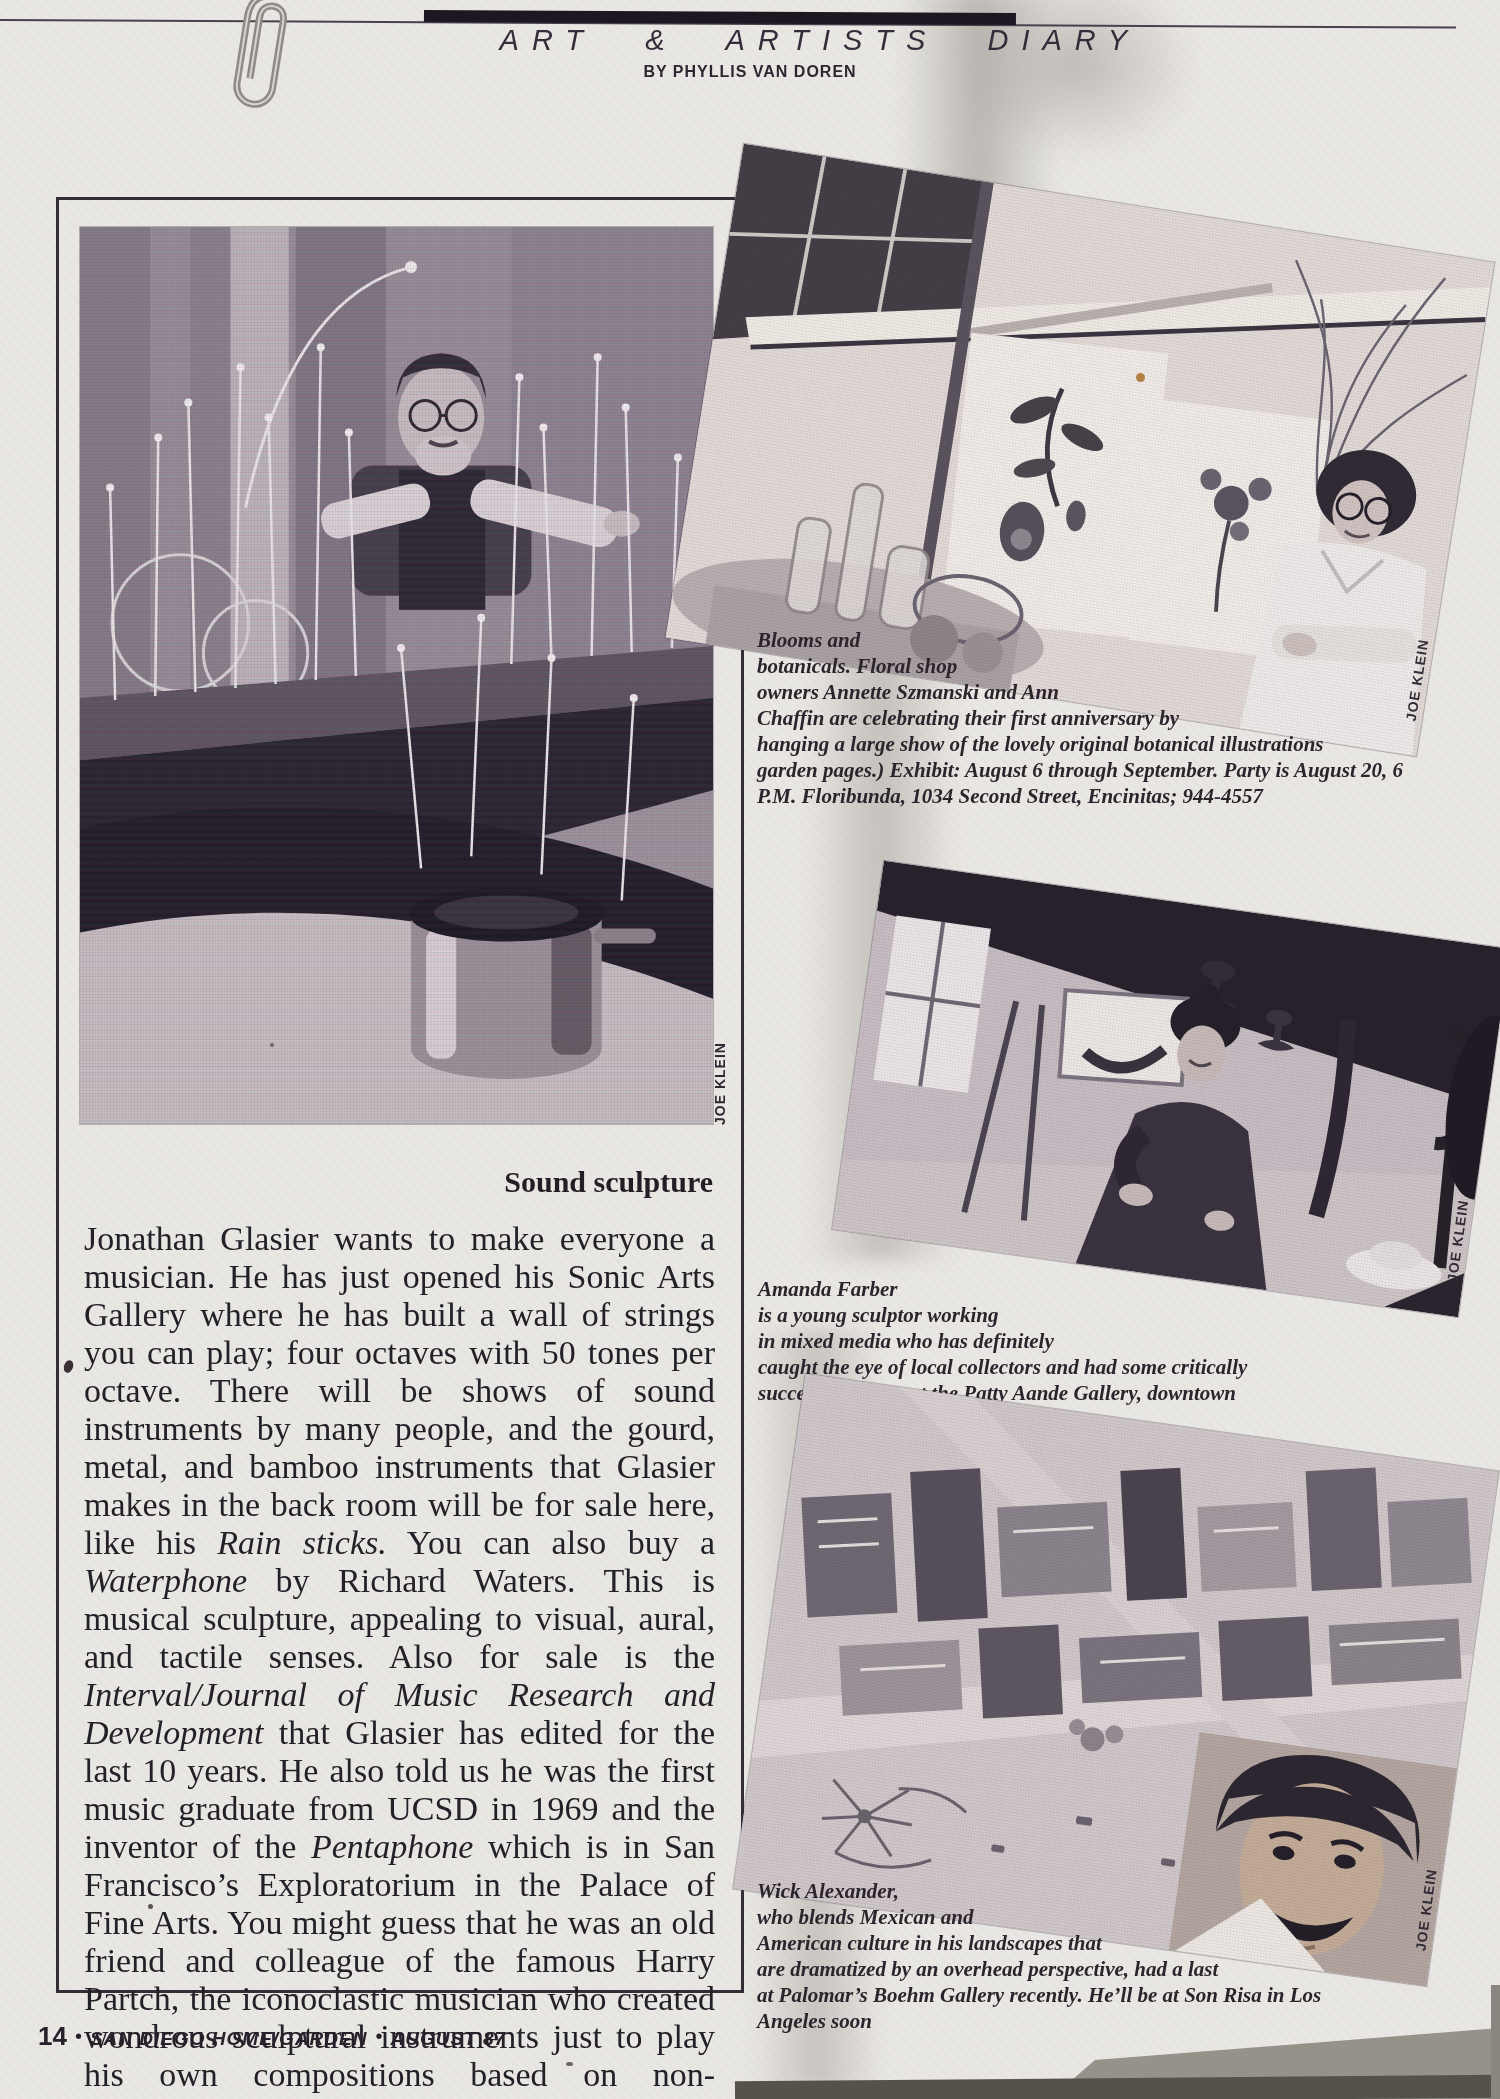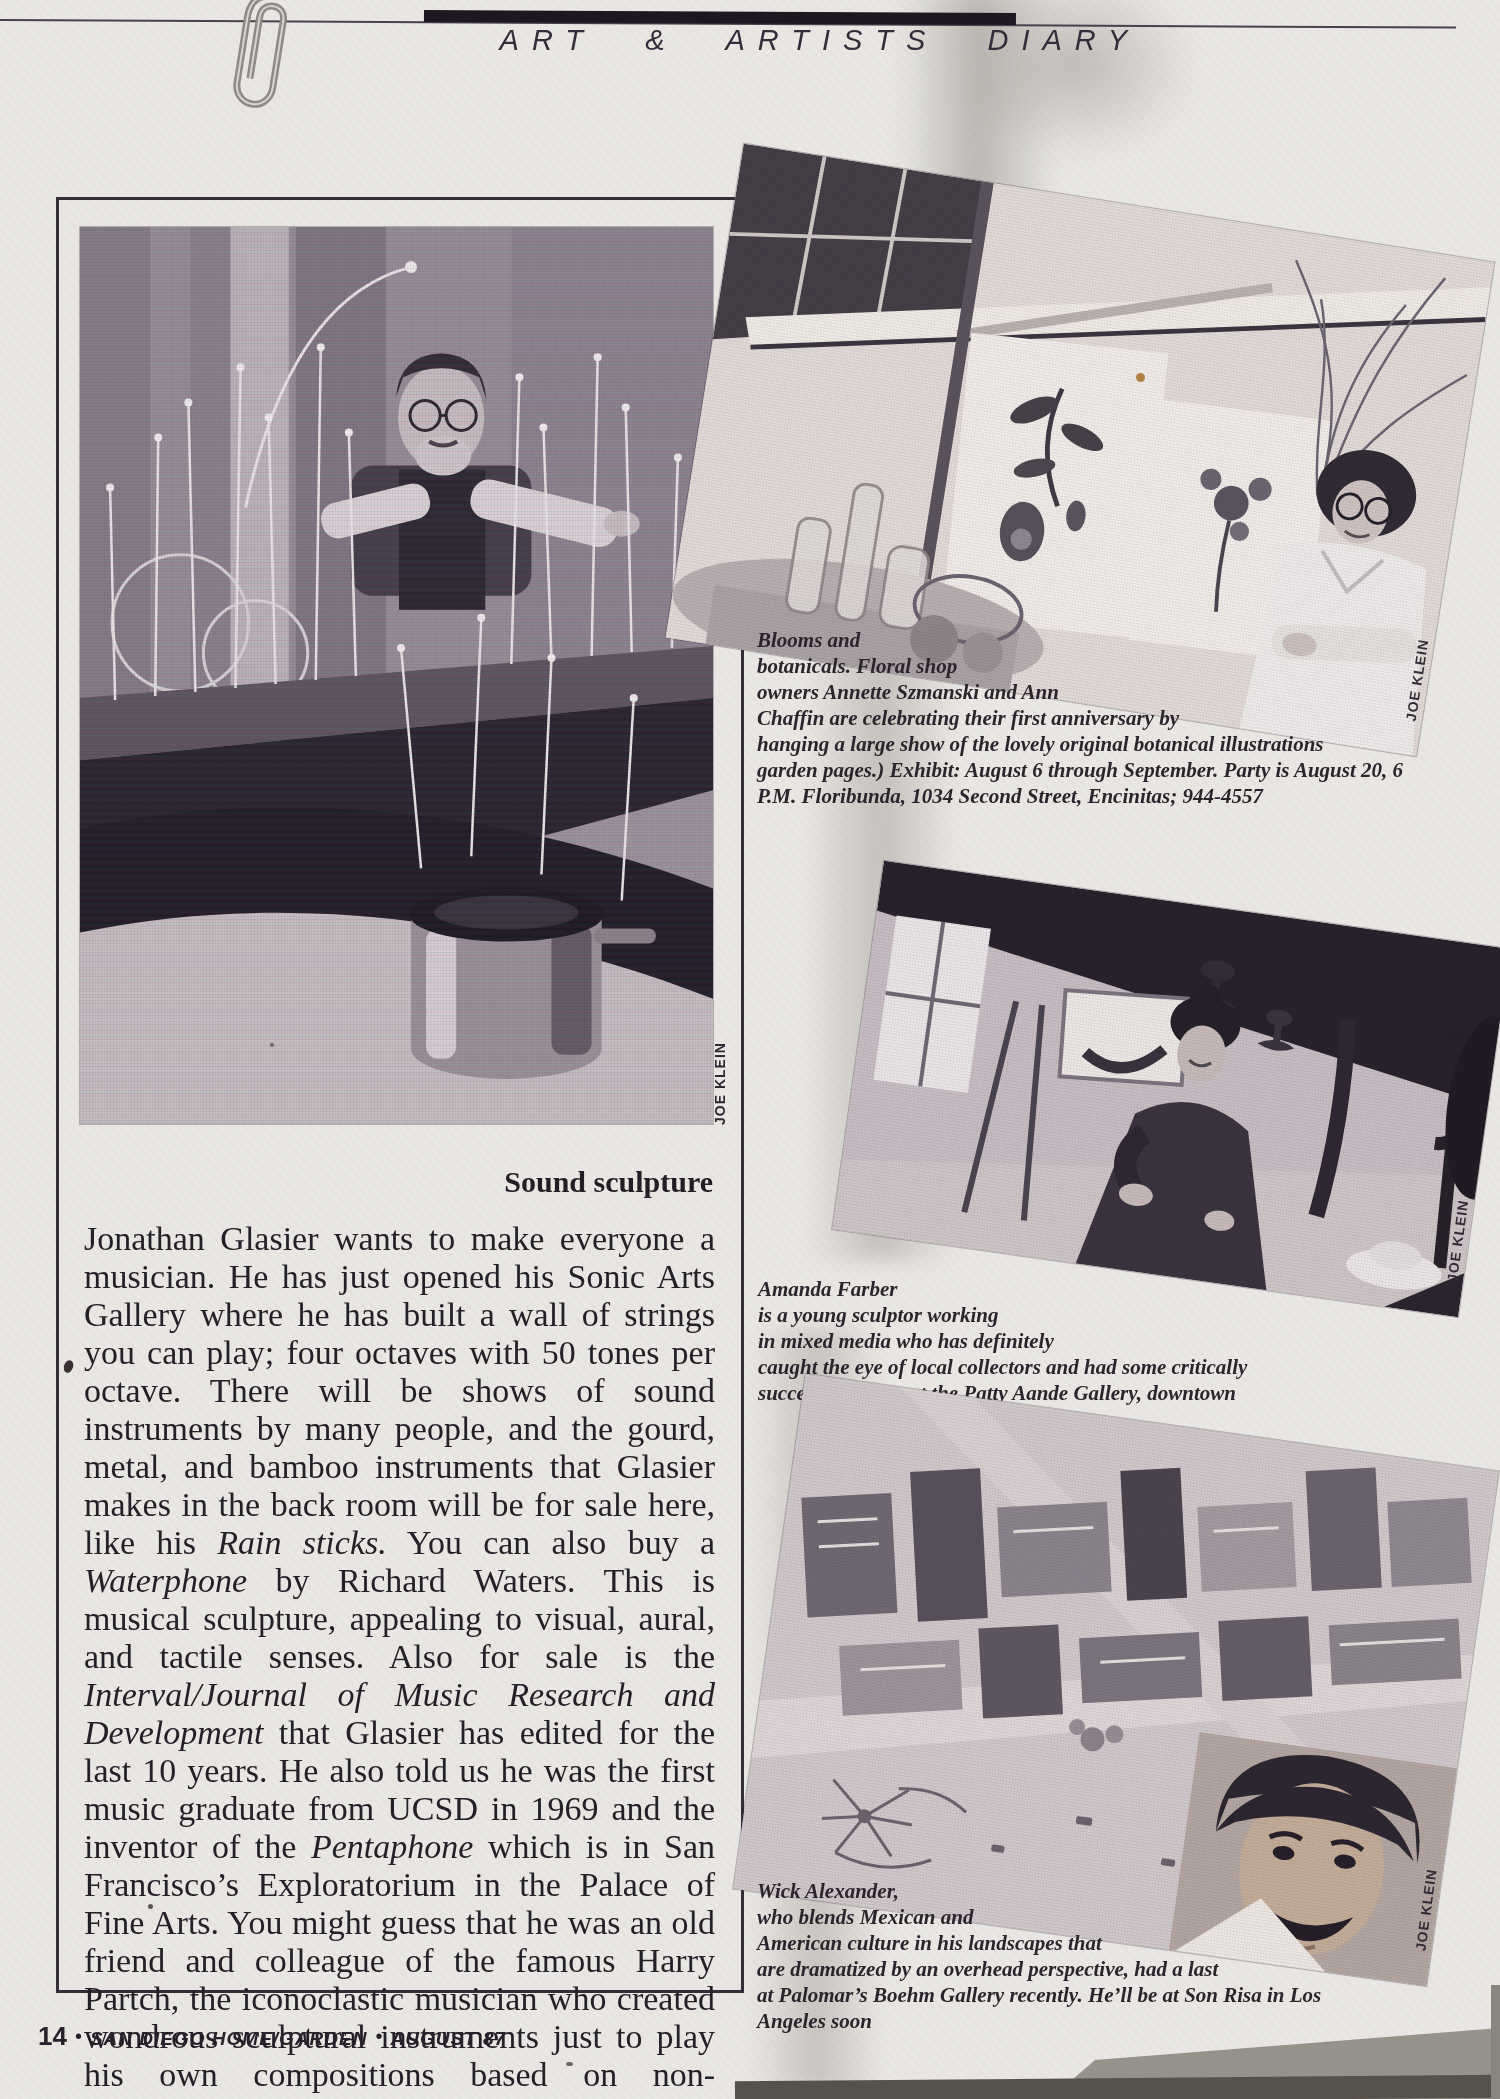--- a/index.html
+++ b/index.html
@@ -95,20 +95,21 @@
   <div class="rule-thick"></div>
 
   <svg class="paperclip" width="115" height="120" viewBox="0 0 60 120">
     <g transform="rotate(9 30 60)">
       <path d="M 30 6 C 16 6 10 16 10 30 L 10 96 C 10 108 19 115 28 115 C 37 115 46 108 46 96 L 46 28 C 46 20 41 15 34 15 C 27 15 22 20 22 28 L 22 90" fill="none" stroke="#8f8a86" stroke-width="7"></path>
       <path d="M 30 6 C 16 6 10 16 10 30 L 10 96 C 10 108 19 115 28 115 C 37 115 46 108 46 96 L 46 28 C 46 20 41 15 34 15 C 27 15 22 20 22 28 L 22 90" fill="none" stroke="#d8d4d0" stroke-width="2"></path>
     </g>
   </svg>
 
   <div class="masthead-title">ART &amp; ARTISTS DIARY</div>
+  <div class="masthead-byline">BY PHYLLIS VAN DOREN</div>
 
   <div class="article-box"></div>
 
   <div class="main-photo-wrap">
     <svg class="fill" viewBox="0 0 631 895" preserveAspectRatio="none">
       <rect width="631" height="475" fill="#968c96"></rect>
       <rect x="0" y="0" width="70" height="475" fill="#857b86"></rect>
       <rect x="110" y="0" width="55" height="475" fill="#8a808b"></rect>
       <rect x="150" y="0" width="58" height="475" fill="#c3bac0" opacity="0.85"></rect>
       <rect x="215" y="0" width="90" height="475" fill="#807682"></rect>

